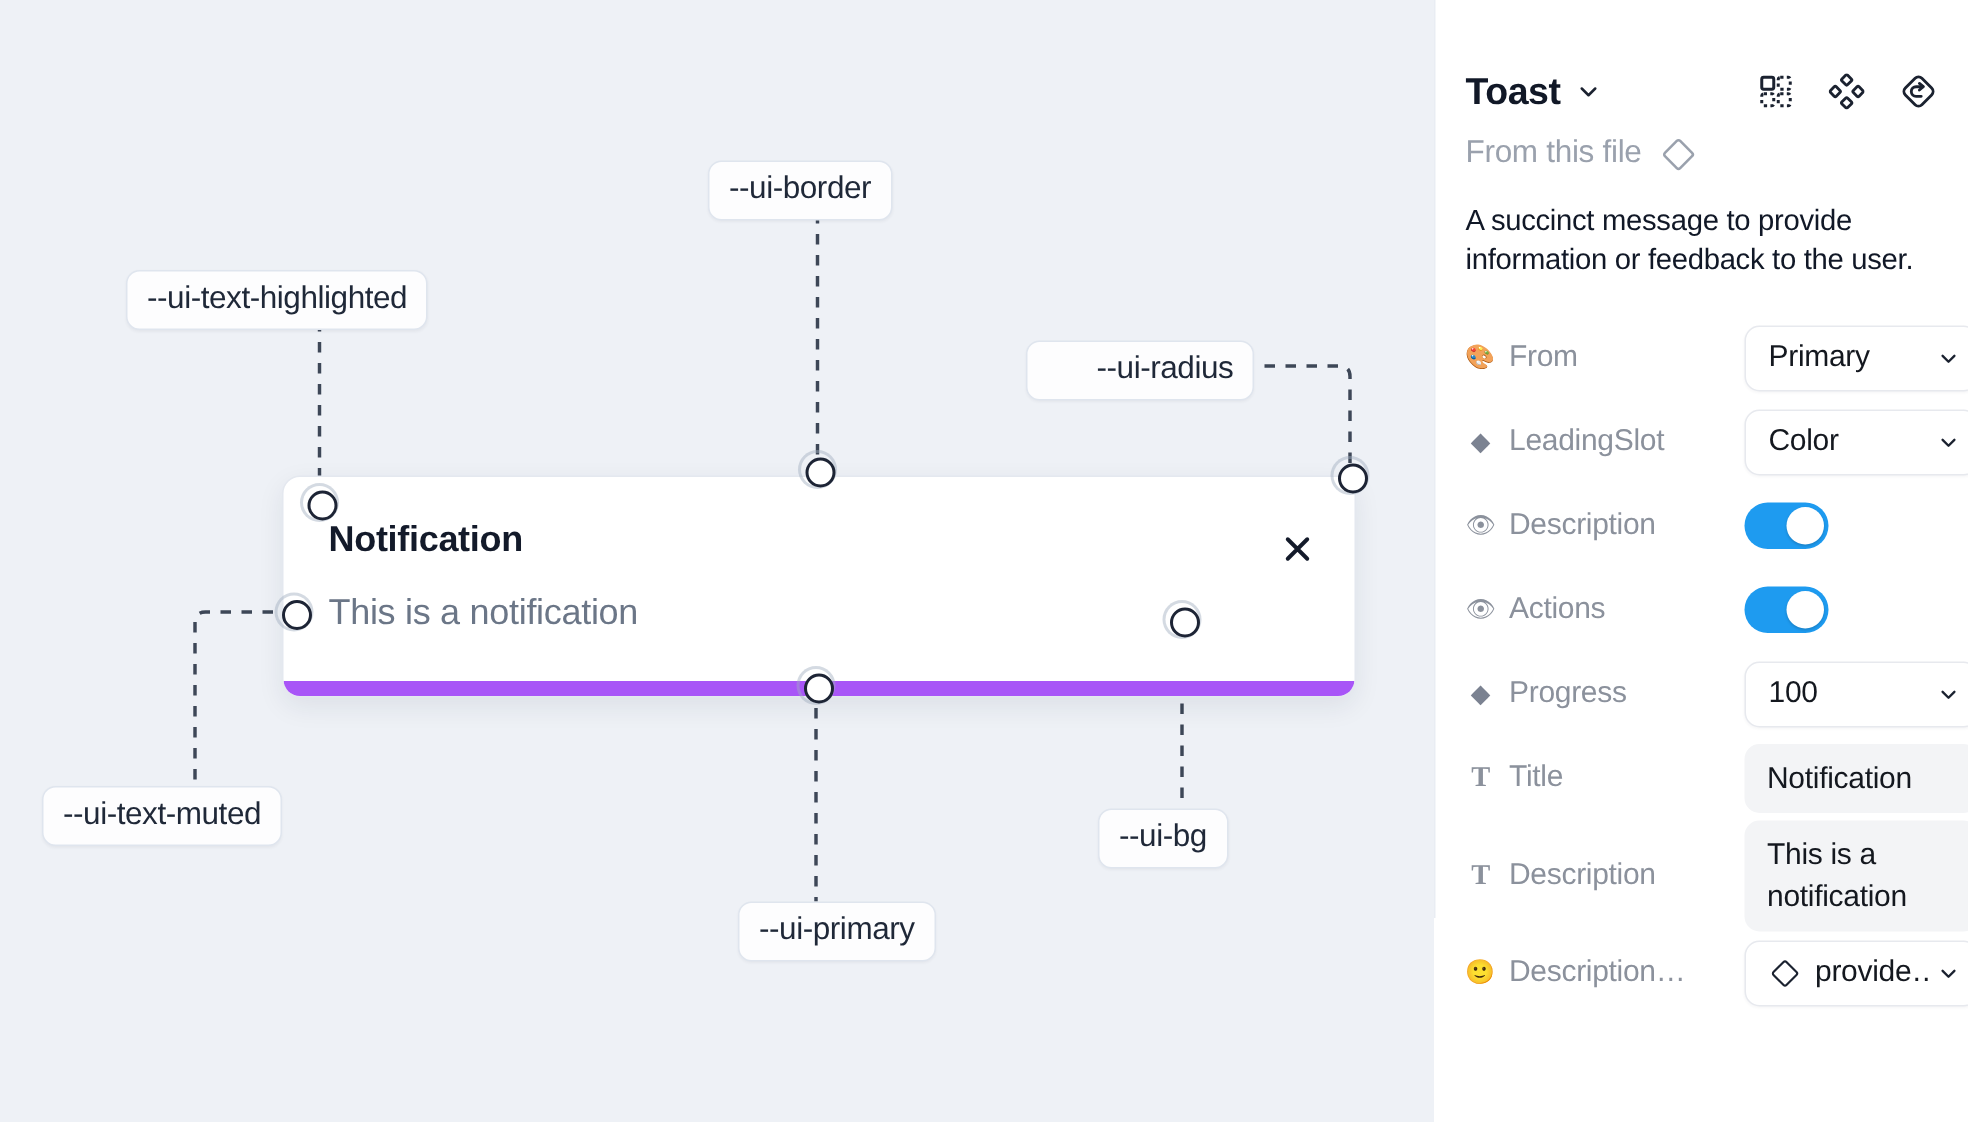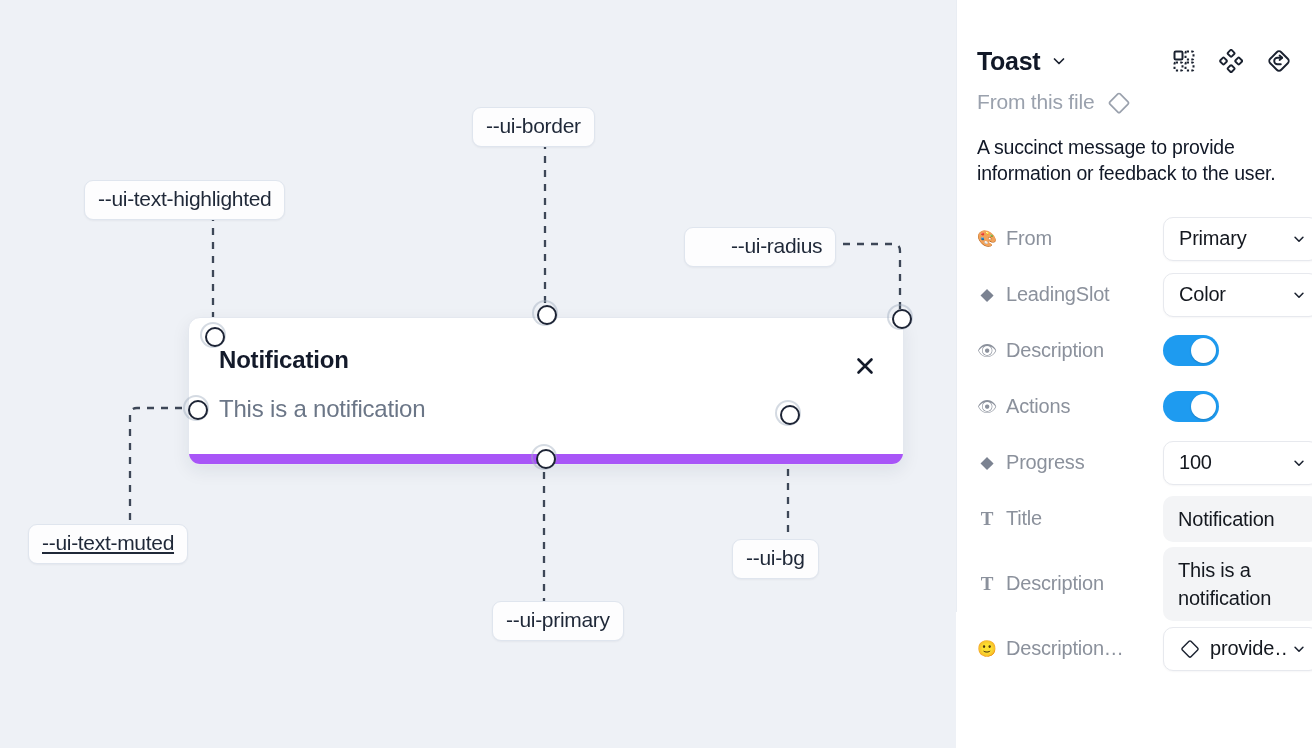--- a/index.html
+++ b/index.html
@@ -207,21 +207,21 @@
         <svg width="22" height="22" viewBox="0 0 22 22">
           <path d="M4.5 4.5 L17.5 17.5 M17.5 4.5 L4.5 17.5" stroke="#131a2a" stroke-width="2.6" stroke-linecap="round"></path>
         </svg>
       </div>
       <div class="toast-progress"></div>
     </div>
 
     <div class="chip" style="left:84px; top:180px;">--ui-text-highlighted</div>
     <div class="chip" style="left:472px; top:107px;">--ui-border</div>
     <div class="chip" style="left:684px; top:227px;padding-left:46px;">--ui-radius</div>
-    <div class="chip" style="left:28px;  top:524px;text-decoration:underline;">--ui-text-muted</div>
+    <div class="chip" style="left:28px;  top:524px;">--ui-text-muted</div>
     <div class="chip" style="left:458px; top:601px;margin-left:34px;">--ui-primary</div>
     <div class="chip" style="left:732px; top:539px;">--ui-bg</div>
 
     <div class="handle" style="left:213px; top:335px;"></div>
     <div class="handle" style="left:545px; top:313px;"></div>
     <div class="handle" style="left:900px; top:317px;"></div>
     <div class="handle" style="left:196px; top:408px;"></div>
     <div class="handle" style="left:544px; top:457px;"></div>
     <div class="handle" style="left:788px; top:413px;"></div>
   </div>

